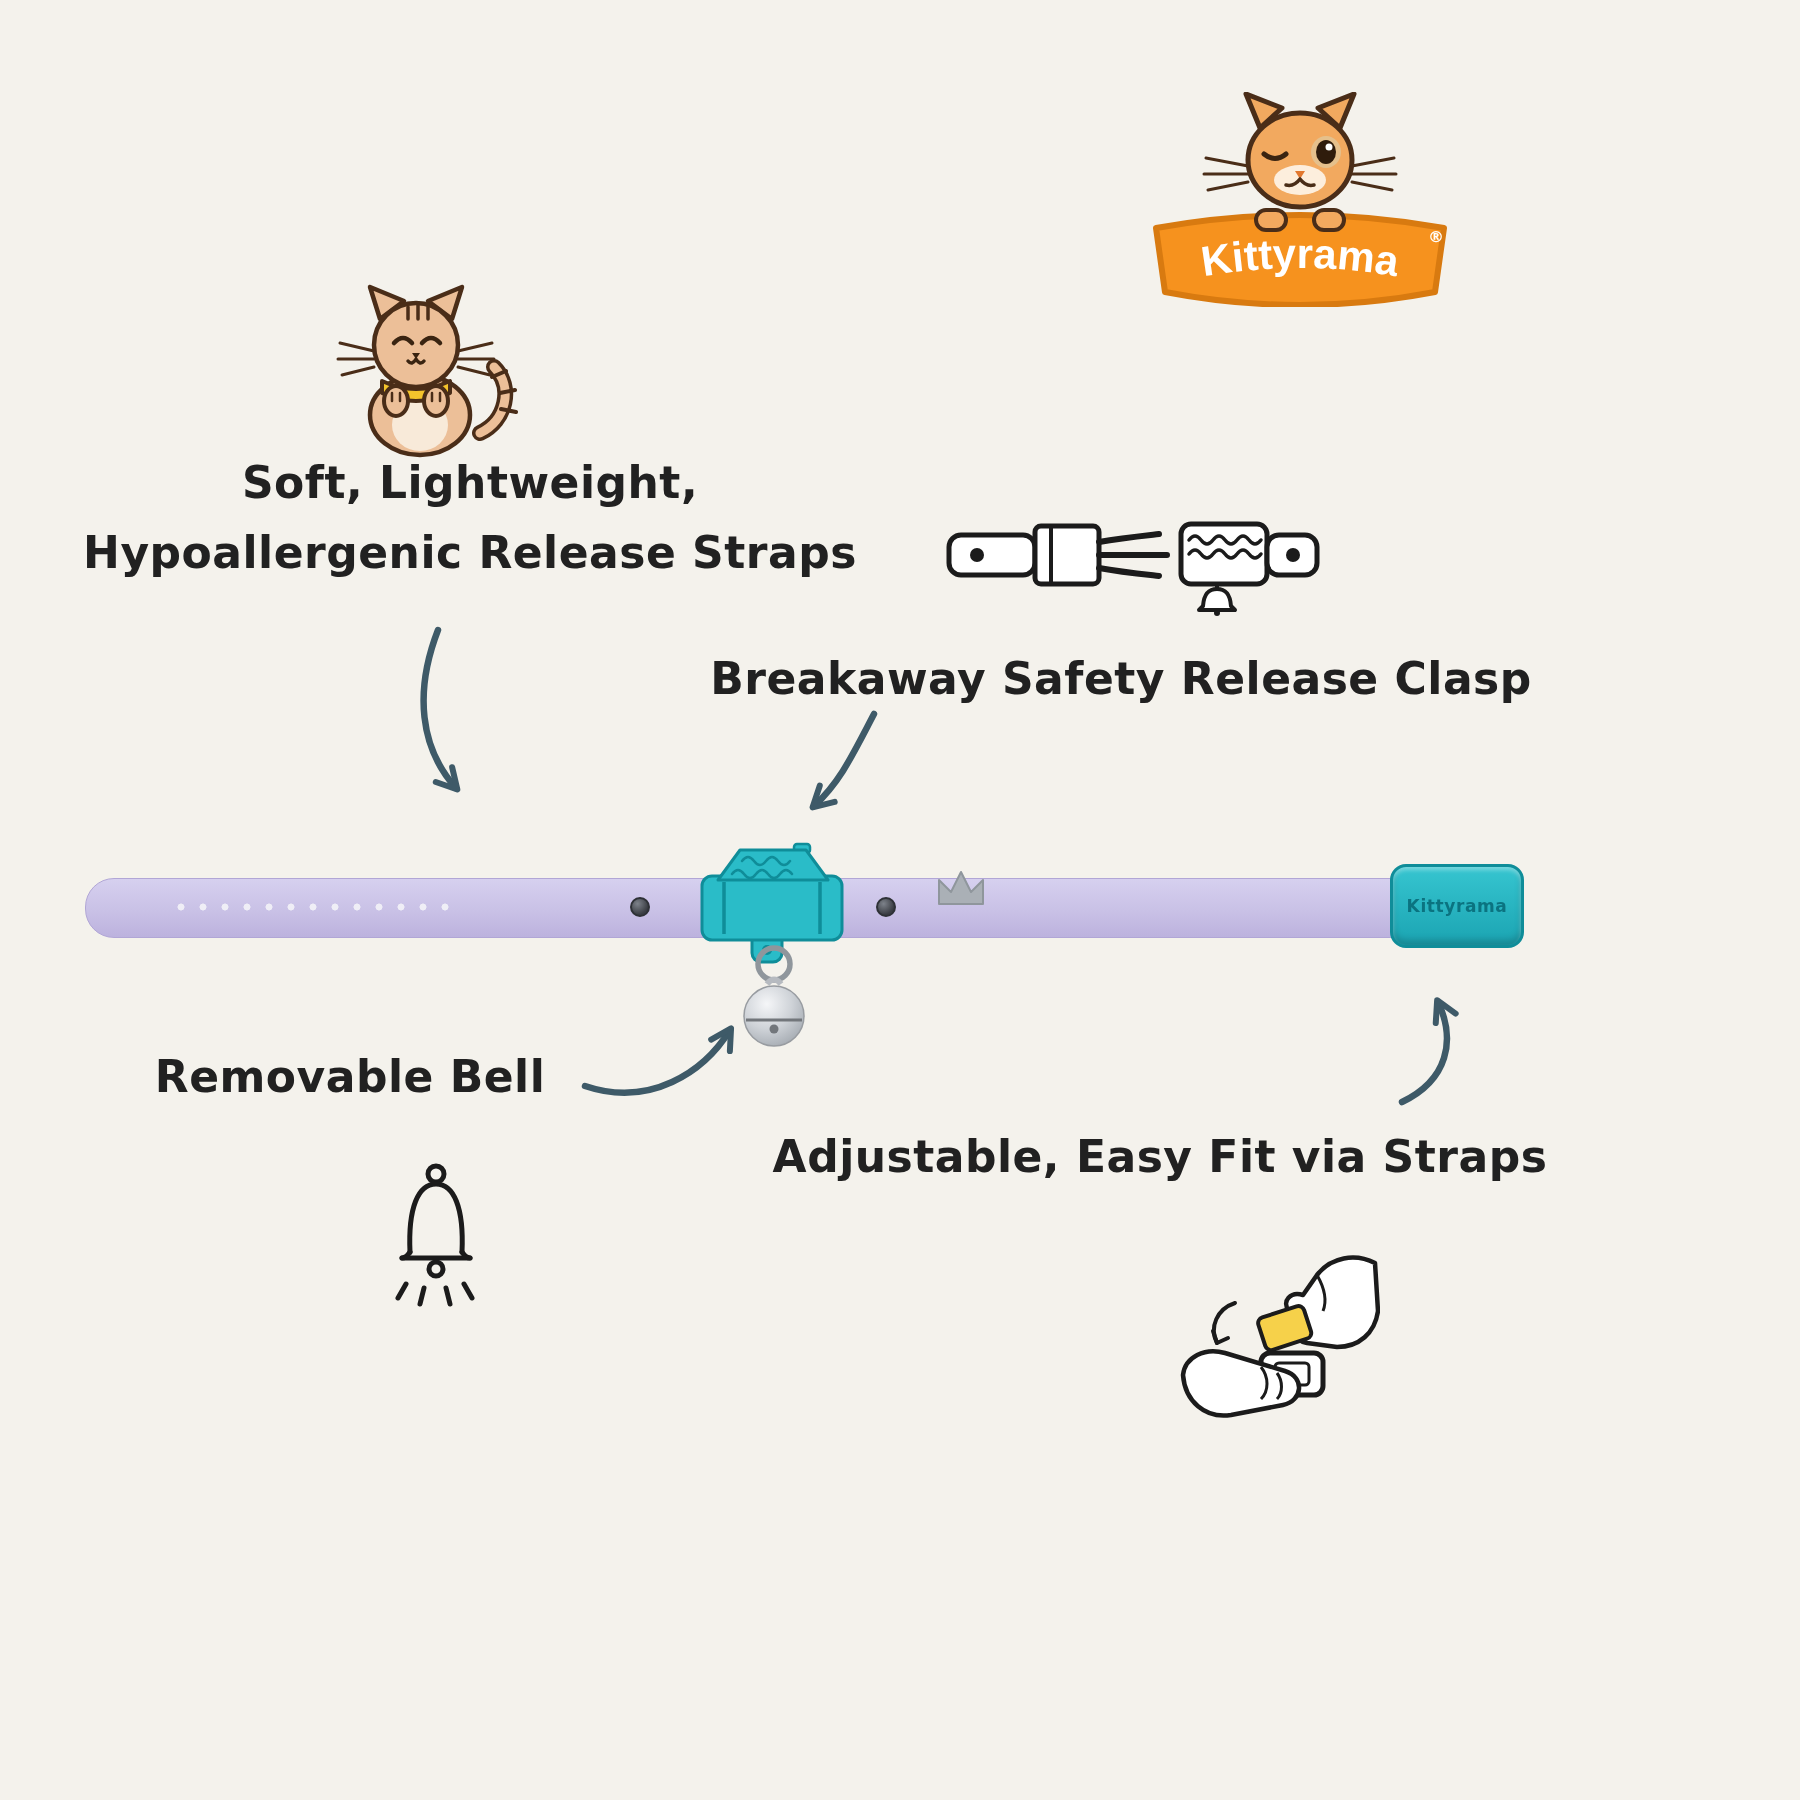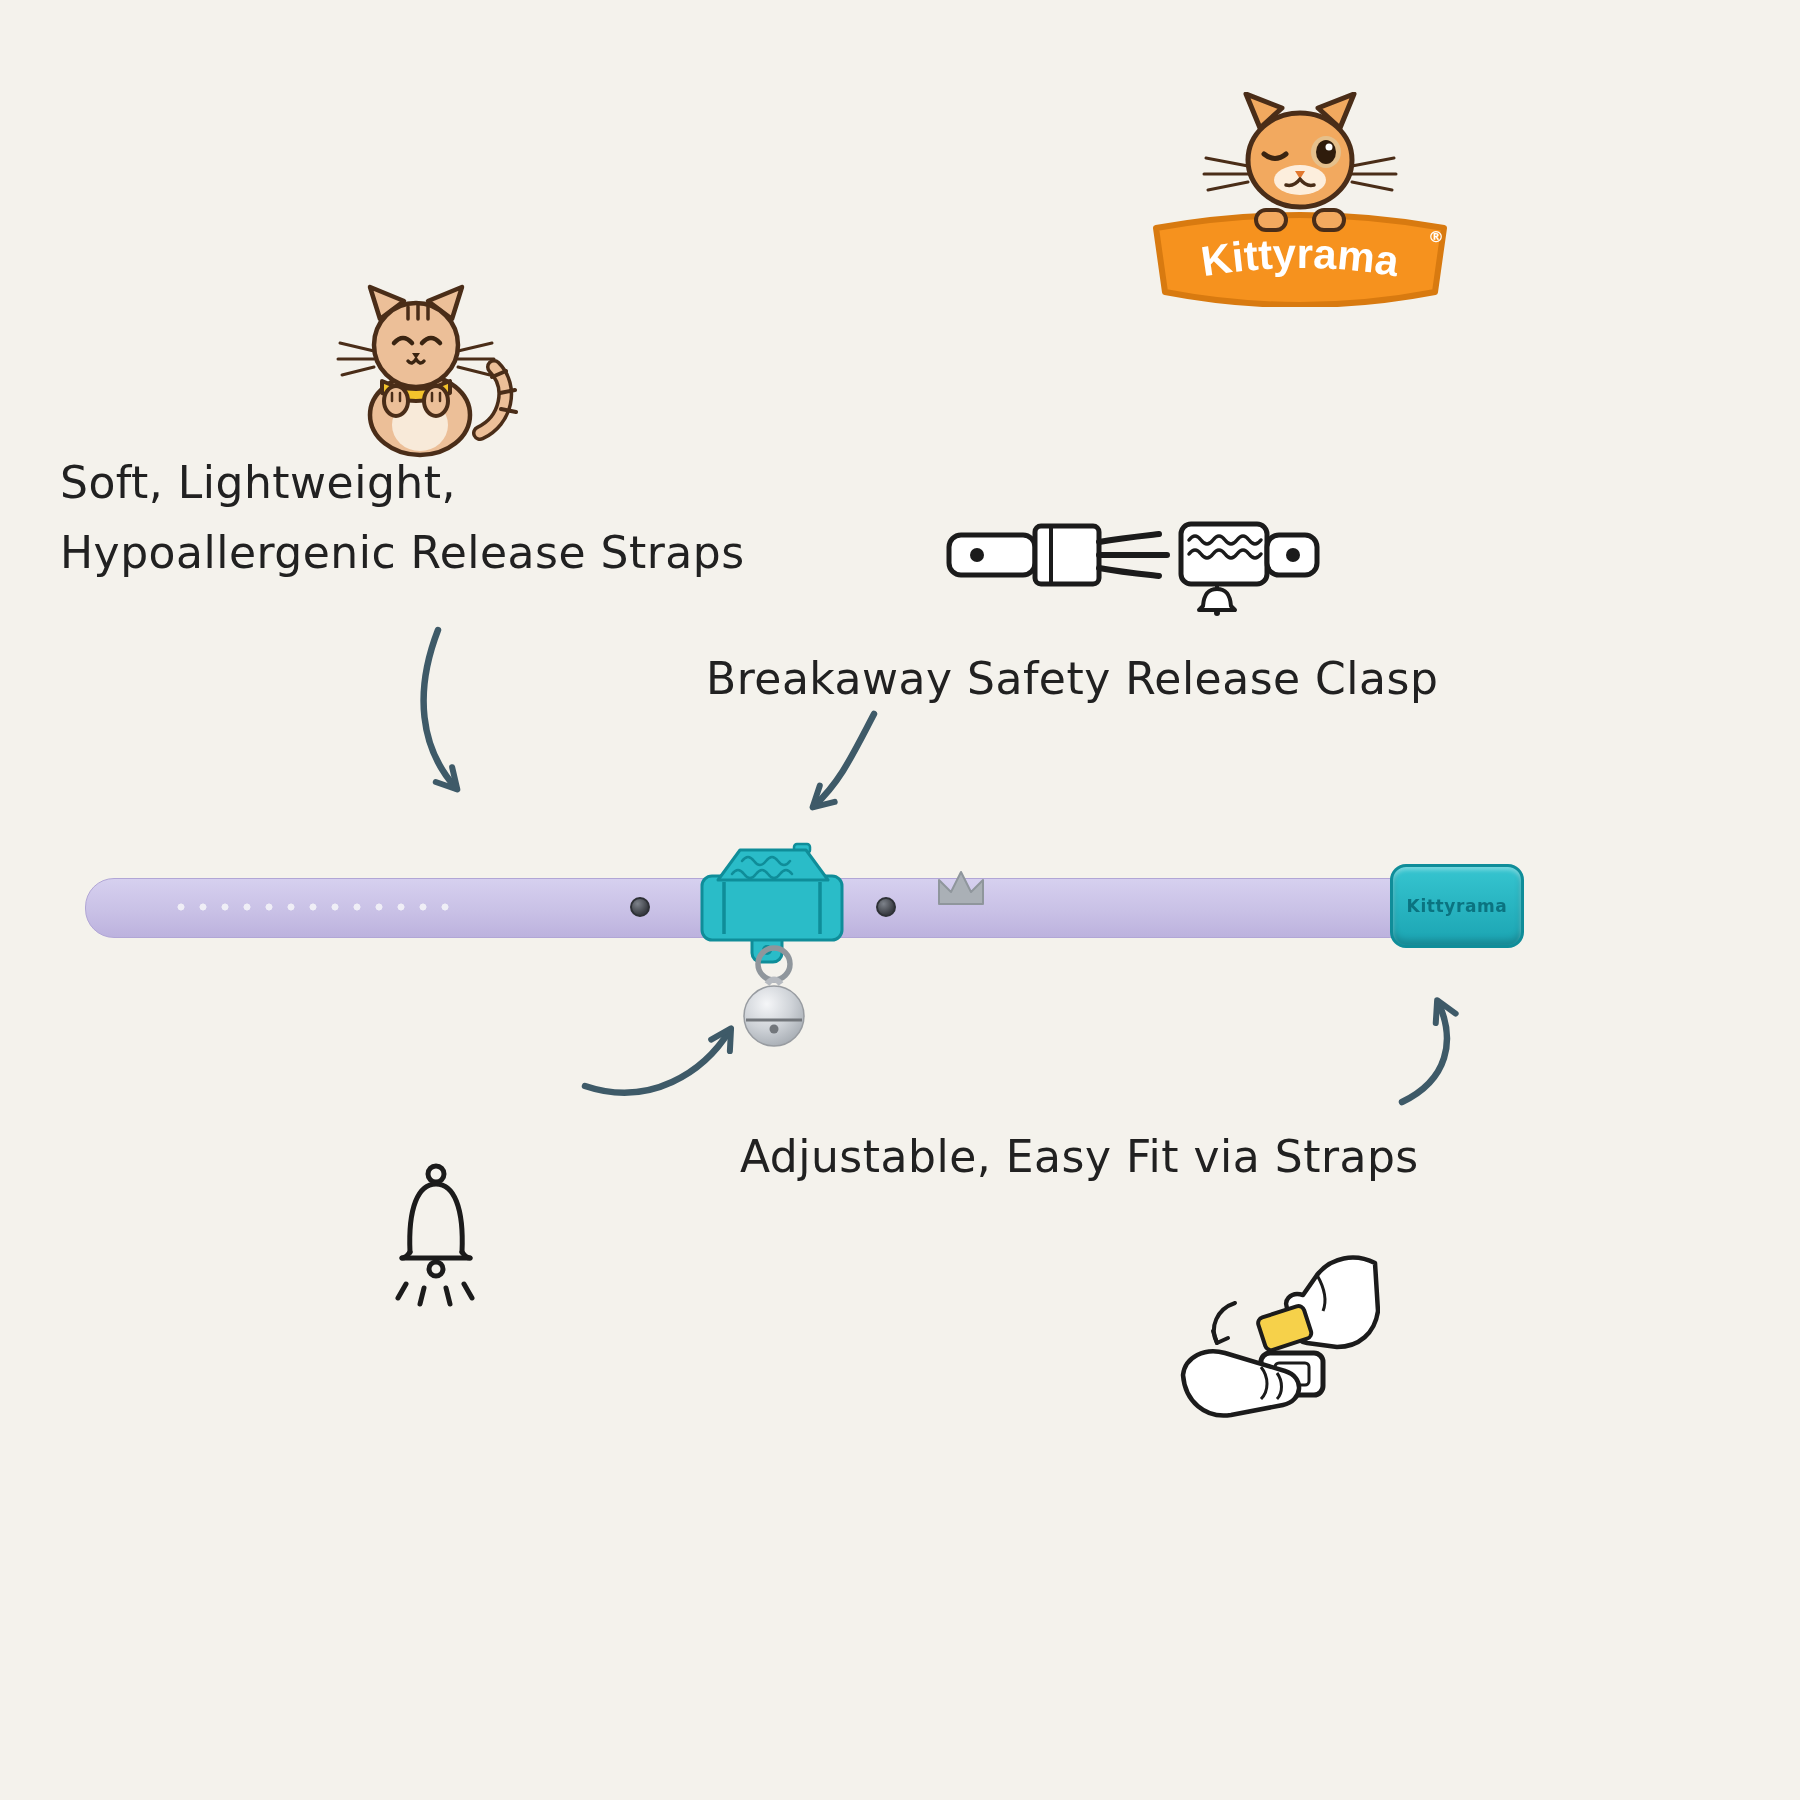--- a/index.html
+++ b/index.html
@@ -1,19 +1,19 @@
 <!DOCTYPE html>
 <html><head>
 <meta charset="utf-8">
 <style>
   html,body{margin:0;padding:0;}
   body{font-family:"DejaVu Sans","Liberation Sans",sans-serif;}
   .canvas{position:relative;width:1800px;height:1800px;background:#f4f2ec;overflow:hidden;}
   .abs{position:absolute;}
-  .label{position:absolute;font-weight:400;color:#212121;
+  .label{position:absolute;text-align:center;font-weight:700;color:#212121;
          font-size:44px;letter-spacing:.5px;line-height:1.6;white-space:nowrap;}
   
   .strap{position:absolute;left:85px;top:878px;width:1375px;height:58px;
          background:linear-gradient(180deg,#d6d0ef 0%,#c9c1e6 55%,#bcb2de 100%);
          border:1px solid #b1a6d6;border-radius:29px 8px 8px 29px;}
   .holes{position:absolute;left:170px;top:903px;width:292px;height:8px;
          background-image:radial-gradient(circle,#efeef6 3.2px,rgba(0,0,0,0) 3.8px);
          background-size:22px 8px;background-repeat:repeat-x;}
   .stud{position:absolute;top:897px;width:20px;height:20px;border-radius:50%;
         background:radial-gradient(circle at 35% 30%,#7d828a,#3a3d43 70%);
@@ -77,20 +77,21 @@
     <path d="M64,110 v8 M72,110 v8 M104,110 v8 M112,110 v8" stroke="#4a2d18" stroke-width="2.5" stroke-linecap="round"></path>
   </svg>
 
   <div class="label" style="left:60px;top:448px;width:820px;">
     <div>Soft, Lightweight,</div>
     <div>Hypoallergenic Release Straps</div>
   </div>
 
   <div class="label" style="left:690px;top:644px;width:830px;margin-left:16px;">Breakaway Safety Release Clasp</div>
 
+  <div class="label" style="left:140px;top:1042px;width:420px;">Removable Bell</div>
 
   <div class="label" style="left:740px;top:1122px;width:840px;">Adjustable, Easy Fit via Straps</div>
 
   <svg class="abs" style="left:945px;top:498px;" width="375" height="118" viewBox="0 0 375 118">
     <rect x="4" y="37" width="86" height="40" rx="12" fill="#ffffff" stroke="#1b1b1b" stroke-width="5"></rect>
     <circle cx="32" cy="57" r="7" fill="#1b1b1b"></circle>
     <rect x="90" y="28" width="64" height="58" rx="6" fill="#ffffff" stroke="#1b1b1b" stroke-width="5"></rect>
     <line x1="106" y1="28" x2="106" y2="86" stroke="#1b1b1b" stroke-width="4"></line>
     <path d="M154,44 C176,40 196,38 214,36 M154,57 H222 M154,70 C176,74 196,76 214,78" fill="none" stroke="#1b1b1b" stroke-width="6" stroke-linecap="round"></path>
     <rect x="236" y="26" width="86" height="60" rx="10" fill="#ffffff" stroke="#1b1b1b" stroke-width="5"></rect>

